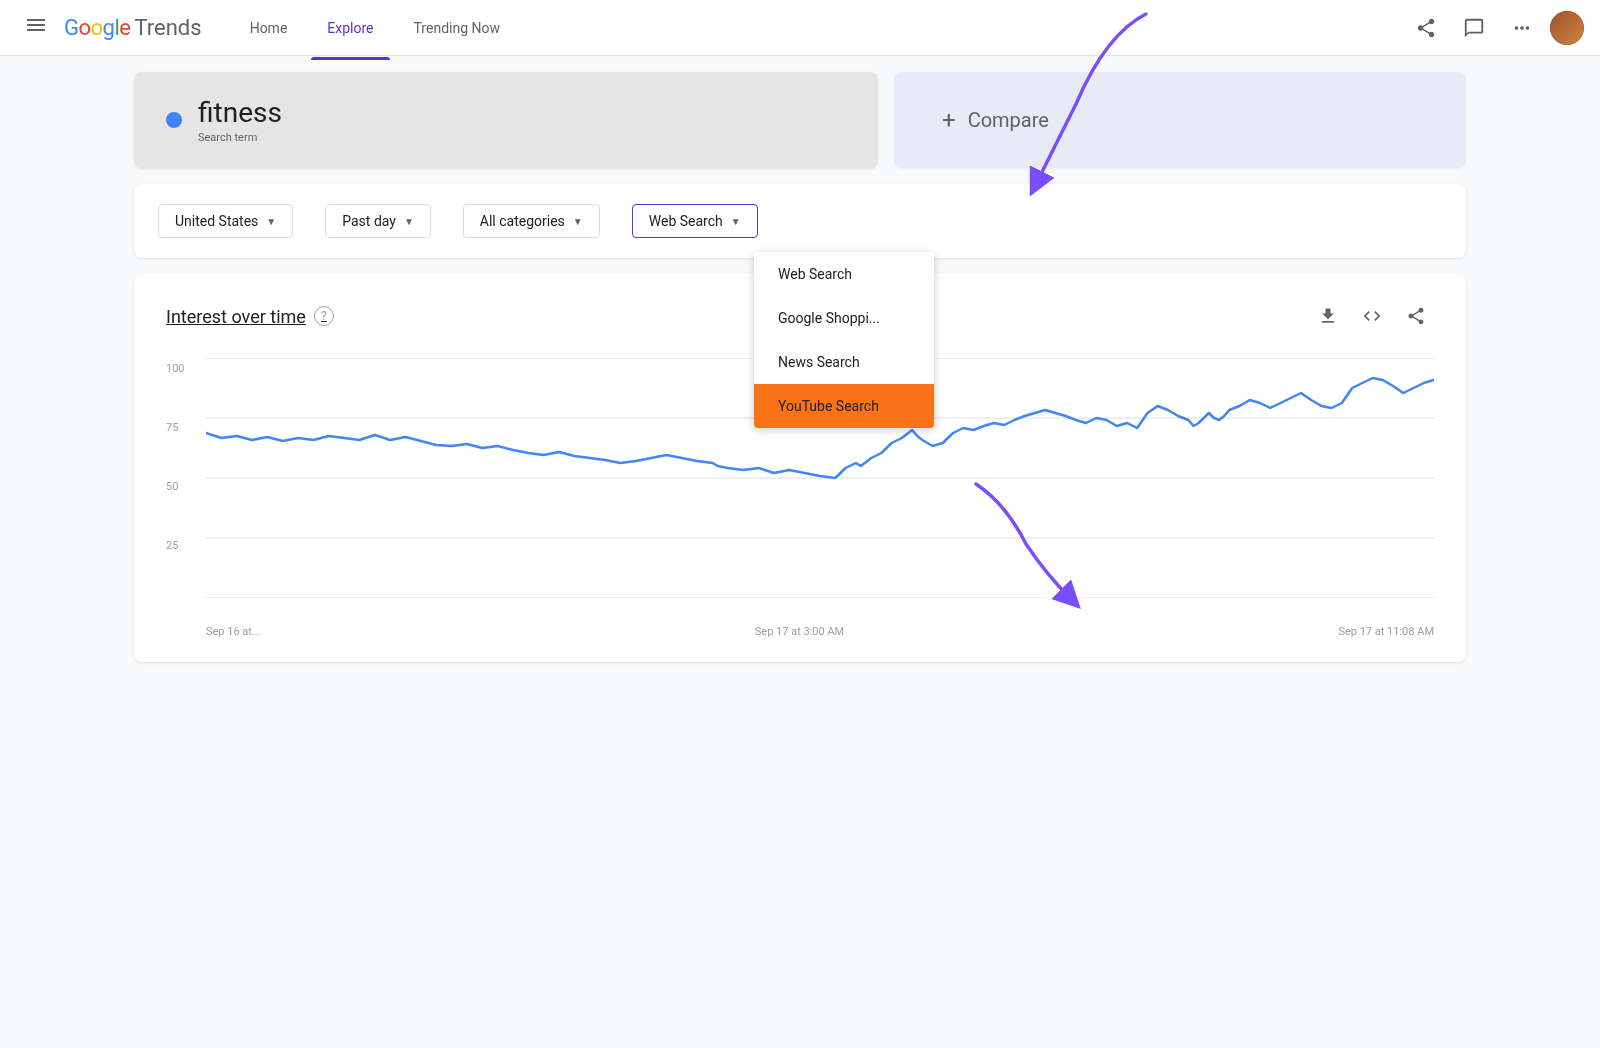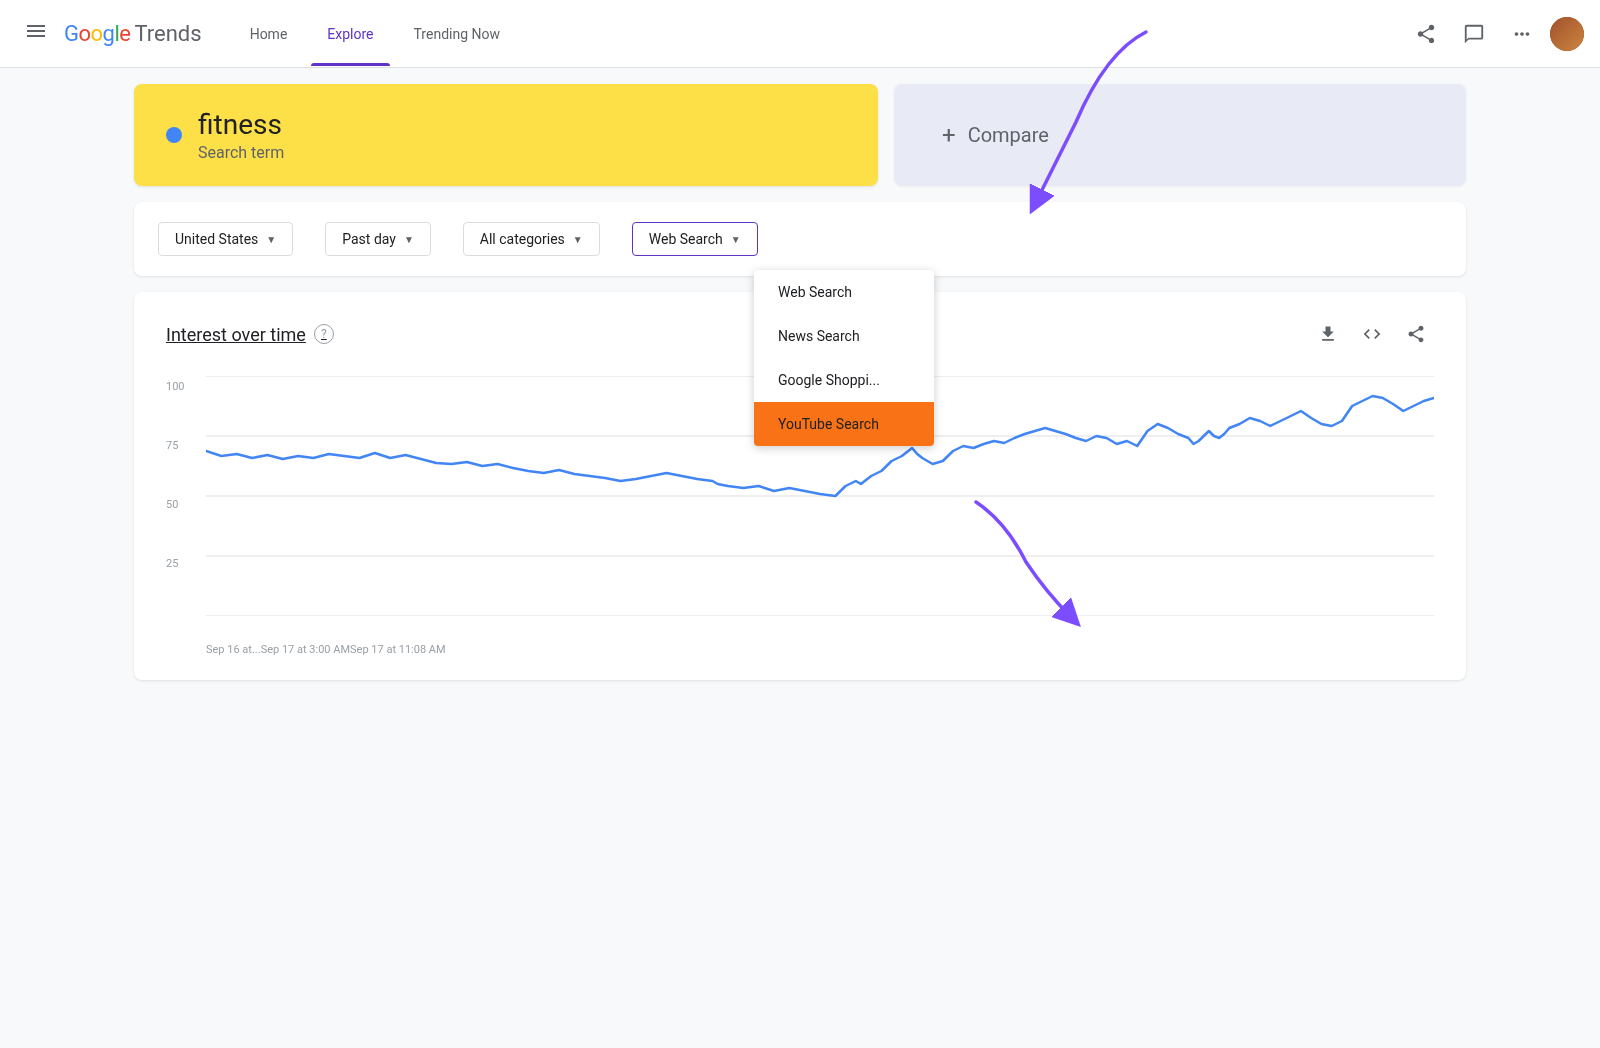--- a/index.html
+++ b/index.html
@@ -3,21 +3,21 @@
   <meta charset="utf-8">
   <style>
     * { box-sizing: border-box; margin: 0; padding: 0; }
     body { font-family: 'Google Sans', Roboto, Arial, sans-serif; background: #f8f9fa; color: #202124; }
 
     
     .header {
       display: flex;
       align-items: center;
       padding: 0 16px;
-      height: 68px;
+      height: 56px;
       background: #fff;
       border-bottom: 1px solid #e0e0e0;
       position: relative;
       z-index: 100;
     }
     .header-menu-icon {
       cursor: pointer;
       padding: 8px;
       color: #5f6368;
       font-size: 20px;
@@ -113,21 +113,21 @@
       margin: 0 auto;
     }
 
     
     .search-term-row {
       display: flex;
       gap: 16px;
       margin-bottom: 16px;
     }
     .search-term-card {
-      background: #fde047;
+      background: #e5e5e5;
       border-radius: 8px;
       padding: 24px 32px;
       flex: 1;
       box-shadow: 0 1px 3px rgba(0,0,0,0.1);
       display: flex;
       align-items: center;
       gap: 16px;
     }
     .search-term-dot {
       width: 16px;
@@ -136,21 +136,21 @@
       background: #4285f4;
       flex-shrink: 0;
     }
     .search-term-info {}
     .search-term-text {
       font-size: 28px;
       font-weight: 400;
       color: #202124;
     }
     .search-term-label {
-      font-size: 16px;
+      font-size: 11px;
       color: #5f6368;
       margin-top: 2px;
     }
     .compare-card {
       background: #e8eaf6;
       border-radius: 8px;
       padding: 24px 48px;
       display: flex;
       align-items: center;
       gap: 12px;
@@ -295,21 +295,21 @@
       right: 0;
       top: 0;
       bottom: 40px;
     }
     .chart-x-labels {
       position: absolute;
       bottom: 0;
       left: 40px;
       right: 0;
       display: flex;
-      justify-content: flex-start;
+      justify-content: space-between;
       height: 30px;
       align-items: flex-end;
     }
     .chart-x-label {
       font-size: 11px;
       color: #9aa0a6;
     }
 
     
     .purple-arrow-svg {
@@ -391,22 +391,22 @@
         <span class="dropdown-arrow">▼</span>
       </div>
       <div class="filter-dropdown active">
         <span>Web Search</span>
         <span class="dropdown-arrow">▼</span>
       </div>
     </div>
 
     <div class="dropdown-menu">
       <div class="dropdown-menu-item">Web Search</div>
+      <div class="dropdown-menu-item">Google Shoppi...</div>
       <div class="dropdown-menu-item">News Search</div>
-      <div class="dropdown-menu-item">Google Shoppi...</div>
       <div class="dropdown-menu-item highlighted">YouTube Search</div>
     </div>
 
     <svg class="purple-arrow-svg" style="top:-180px; right:300px; width:220px; height:220px;" viewBox="0 0 220 220">
       <defs>
         <marker id="arrowhead1" markerWidth="8" markerHeight="8" refX="4" refY="4" orient="auto">
           <path d="M0,0 L8,4 L0,8 Z" fill="#7c4dff"></path>
         </marker>
       </defs>
       <path d="M 200,10 Q 160,30 130,100 Q 110,140 90,180" stroke="#7c4dff" stroke-width="3.5" fill="none" marker-end="url(#arrowhead1)" stroke-linecap="round"></path>

